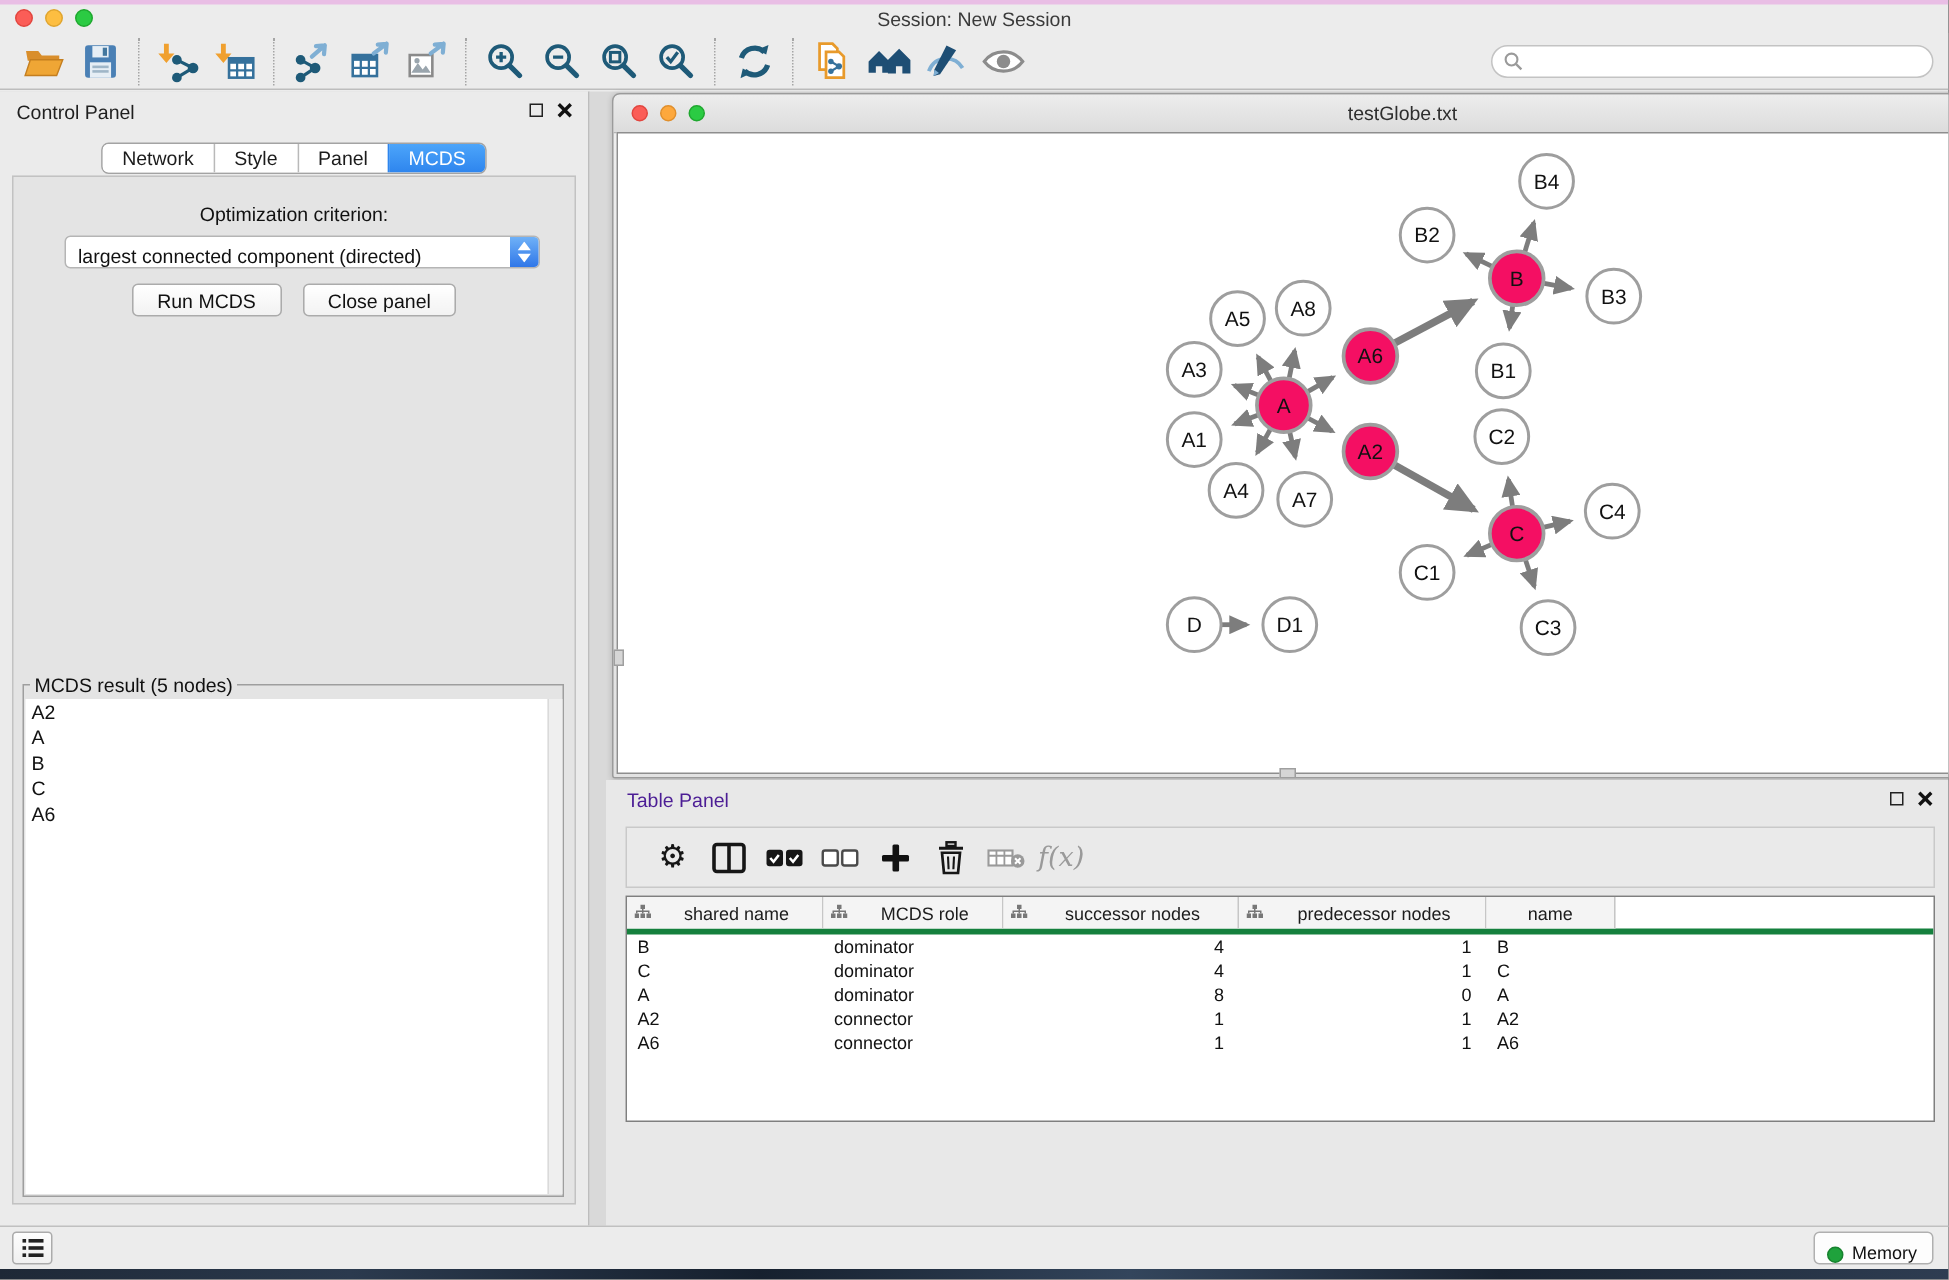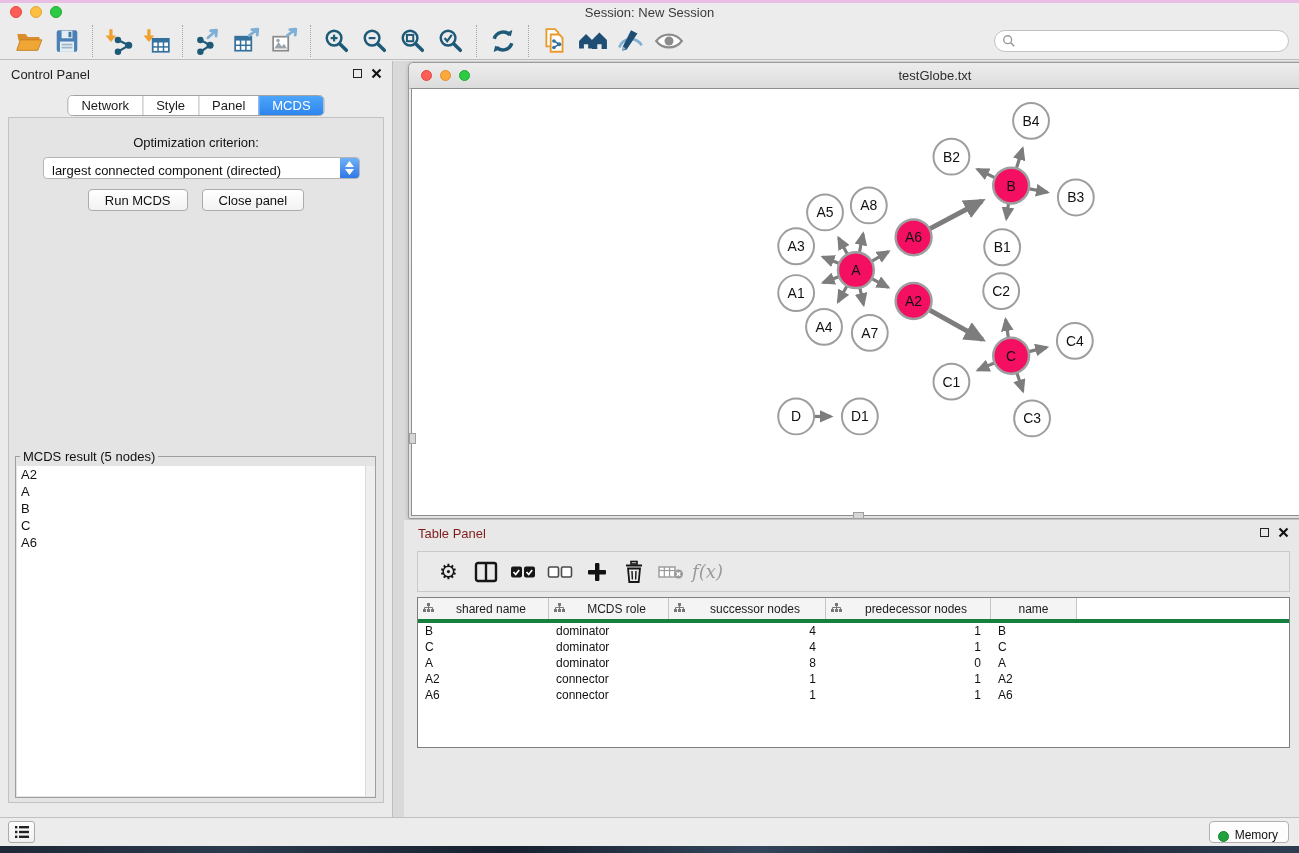--- a/index.html
+++ b/index.html
@@ -72,21 +72,21 @@
   .net-content{position:absolute;left:2px;right:2px;top:25px;bottom:2px;background:#fff;
                border:1px solid #8E8E8E;box-sizing:border-box;}
   #graph-svg{position:absolute;left:0;top:0;width:100%;height:100%;}
   .grip{position:absolute;background:#D6D6D6;border:1px solid #9F9F9F;box-sizing:border-box;}
   .grip.left{left:0px;top:370px;width:7px;height:11px;}
   .grip.bottom{left:444px;bottom:-1px;width:11px;height:7px;}
   .resize-corner{position:absolute;right:2px;bottom:2px;width:11px;height:11px;
       background:repeating-linear-gradient(135deg,transparent 0 2px,#ABABAB 2px 3px);}
   
   .table-panel{position:absolute;left:404px;right:0;top:459px;bottom:0;background:#E8E8E8;}
-  .tp-title{position:absolute;left:14px;top:6px;font-size:13px;color:#7f1d1d;}
+  .tp-title{position:absolute;left:14px;top:6px;font-size:13px;color:#4c1d95;}
   .tp-toolbar{position:absolute;left:13px;right:9px;top:31px;height:41px;background:#EAEAEA;
               border:1px solid #C9C9C9;box-sizing:border-box;display:flex;align-items:center;
               padding-left:12px;gap:0;}
   .tp-btn{width:37px;height:32px;display:flex;align-items:center;justify-content:center;flex:0 0 auto;}
   .fx{font-family:"DejaVu Serif",serif;font-style:italic;font-size:18px;color:#9A9A9A;}
   .gear-glyph{font-size:21px;color:#161616;line-height:1;}
   .data-table{position:absolute;left:13px;right:9px;top:77px;bottom:70px;background:#fff;
               border:1px solid #7F7F7F;box-sizing:border-box;overflow:hidden;}
   .thead{display:flex;height:21px;border-bottom:4px solid #15803d;}
   .th{background:#F4F4F4;border-right:1px solid #C6C6C6;box-sizing:border-box;display:flex;

